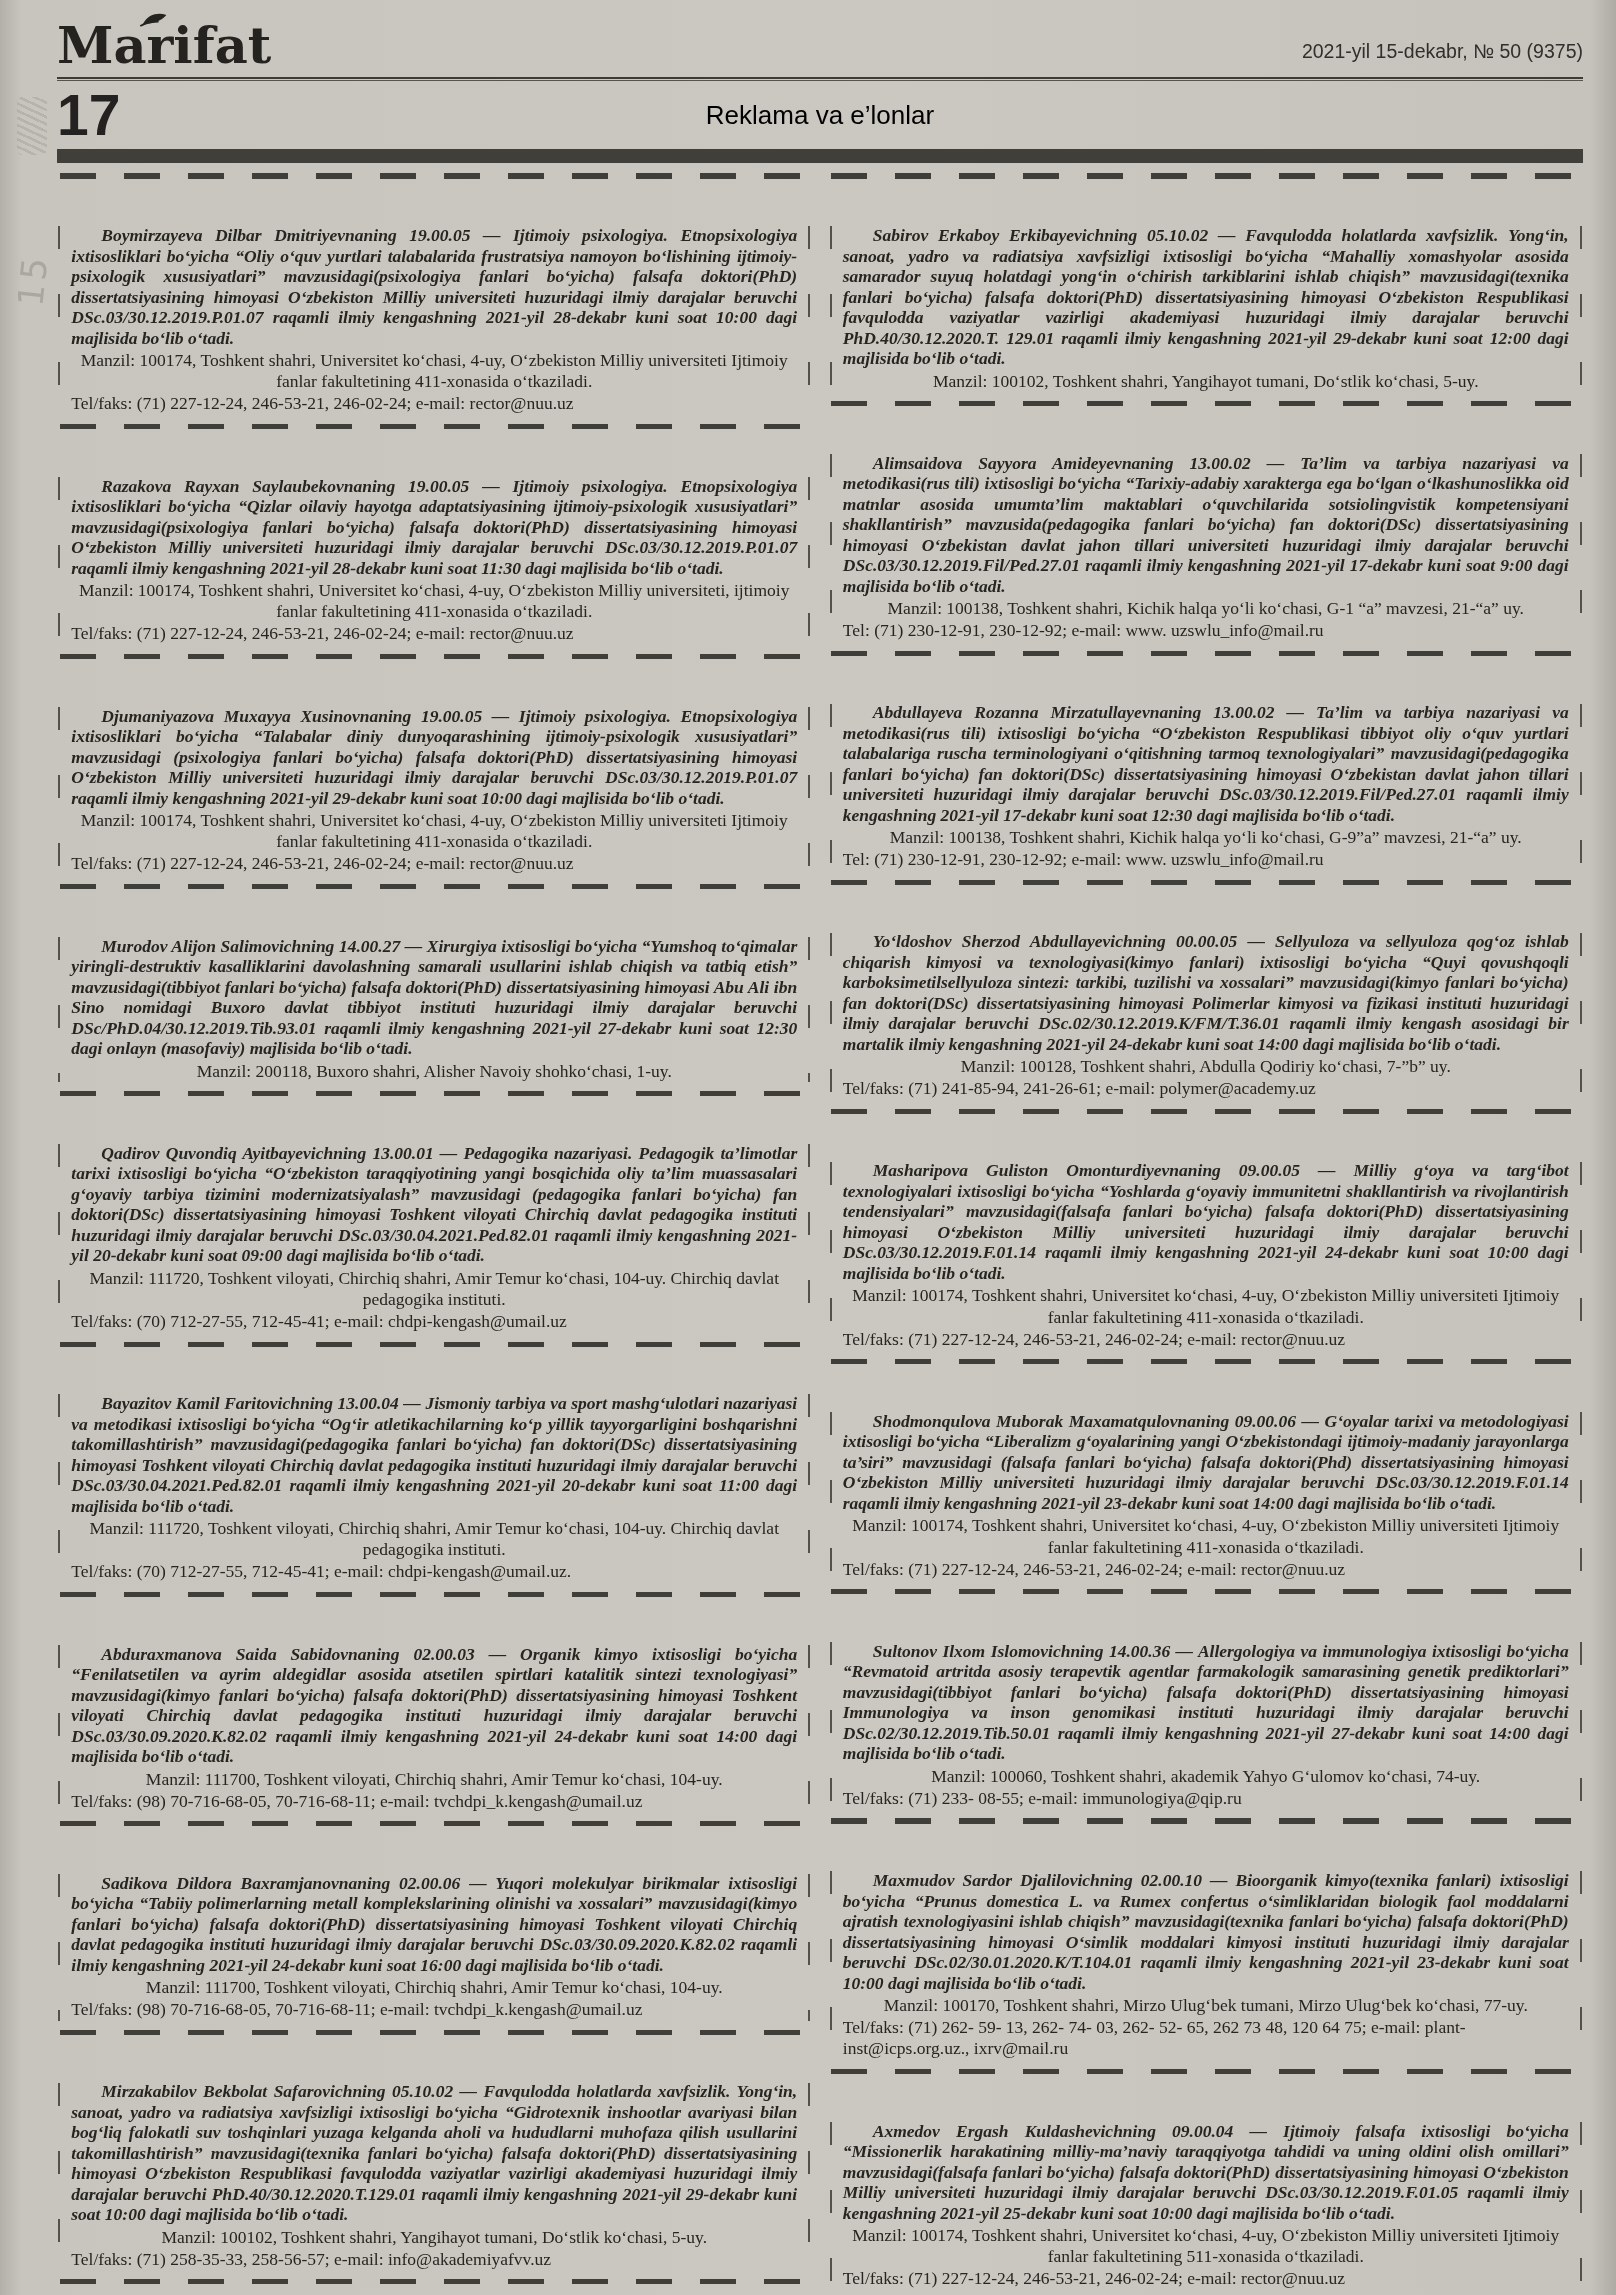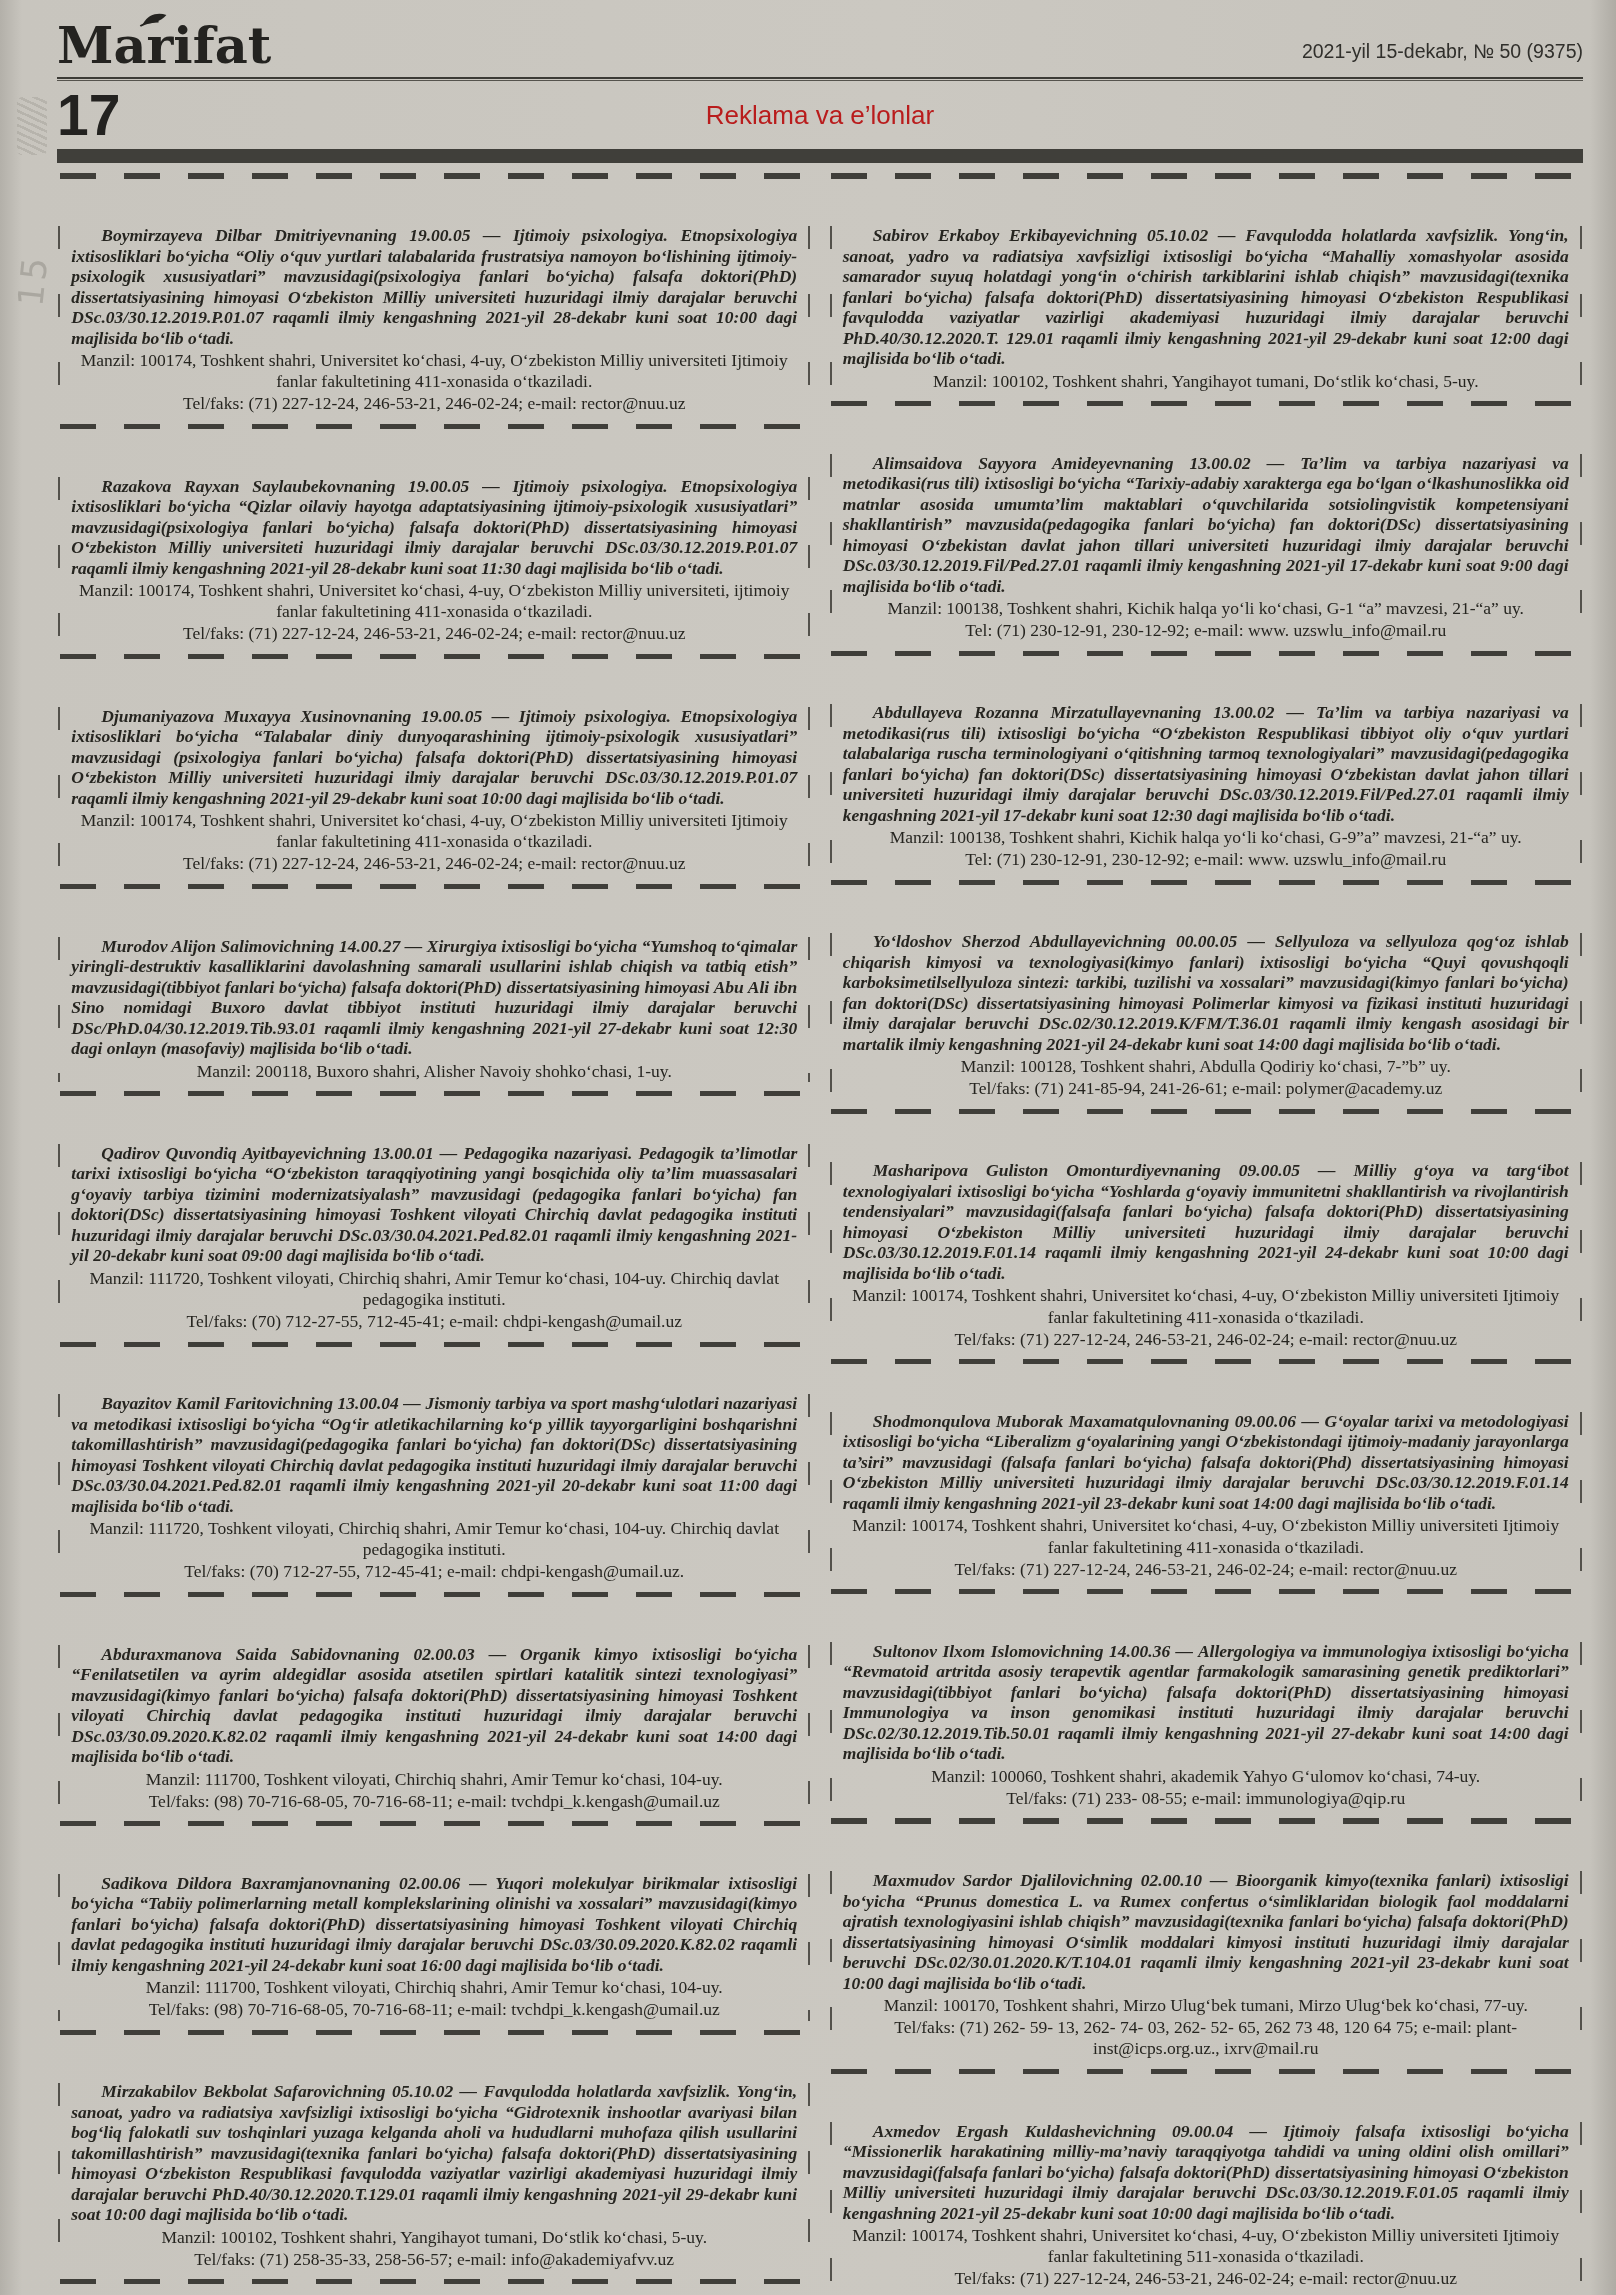--- a/index.html
+++ b/index.html
@@ -13,21 +13,21 @@
   }
   
   header{padding:19.5px 34px 0 57px;position:relative;}
   .masthead-row{display:flex;justify-content:space-between;align-items:flex-end;}
   .logo{font:700 51px/1 "DejaVu Serif",serif;color:#242320;letter-spacing:0;position:relative;}
   .leaf{position:absolute;left:82px;top:-9px;}
   .issue{font:400 19.5px/1 "Liberation Sans",sans-serif;color:#302f2b;padding-bottom:9px;text-align:right;}
   .rule{height:1.3px;border-top:2.6px solid #3c3b36;border-bottom:0.6px solid #55534d;margin-top:6.5px;}
   .pagenum-row{position:relative;height:65px;display:flex;align-items:center;margin-top:1.3px;}
   .pagenum{font:700 57px/1 "Liberation Sans",sans-serif;color:#232220;}
-  .section-title{position:absolute;left:0;right:0;text-align:center;font:400 26px/1 "Liberation Sans",sans-serif;color:#b91c1c;}
+  .section-title{position:absolute;left:0;right:0;text-align:center;font:400 26px/1 "Liberation Sans",sans-serif;color:#000000;}
   .thick-bar{height:14.3px;background:#403f3a;margin-top:1.3px;}
   .pencil-note{
     position:absolute;left:6.5px;top:260px;font:400 35px "DejaVu Sans",sans-serif;
     color:#8e8b83;opacity:.5;transform:rotate(-84deg);letter-spacing:3.9px;
   }
   .smudge{position:absolute;left:17px;top:97px;width:30px;height:58px;
     background:repeating-linear-gradient(25deg,#96938b 0 2.6px,transparent 2.6px 6.5px);opacity:.35;border-radius:5.2px;}
   
   .content{display:flex;gap:17px;padding:9px 34px 0 57px;}
   .col{flex:1;min-width:0;}
@@ -36,21 +36,21 @@
   .ad{position:relative;padding:6.5px 14.3px 7.8px;margin-top:40px;}
   .ad::before,.ad::after{content:"";position:absolute;top:7.8px;bottom:7.8px;width:1.9px;
     background:repeating-linear-gradient(180deg,#53514b 0 23.4px,rgba(0,0,0,0) 23.4px 68px);}
   .ad::before{left:1.3px;}
   .ad::after{right:1.3px;}
   .ad-body{
     margin:0;text-align:justify;text-indent:30px;
     font:italic 700 17.5px/20.5px "Liberation Serif",serif;color:#262520;
   }
   .ad-address{margin:1.9px 0 0;text-align:center;font:400 17.5px/21.4px "Liberation Serif",serif;color:#262520;}
-  .ad-contact{margin:0.6px 0 0;text-align:center;font:400 17.5px/21.4px "Liberation Serif",serif;color:#262520;}
+  .ad-contact{margin:0.6px 0 0;font:400 17.5px/21.4px "Liberation Serif",serif;color:#262520;}
 </style>
 </head>
 <body>
 
 <header>
   <div class="masthead-row">
     <div class="logo">
       <span>Marifat</span>
       <svg class="leaf" width="30" height="17" viewBox="0 0 46 26">
         <path d="M6 20 C14 4, 30 2, 42 6 C34 16, 18 20, 6 20 Z" fill="#242320"></path>

